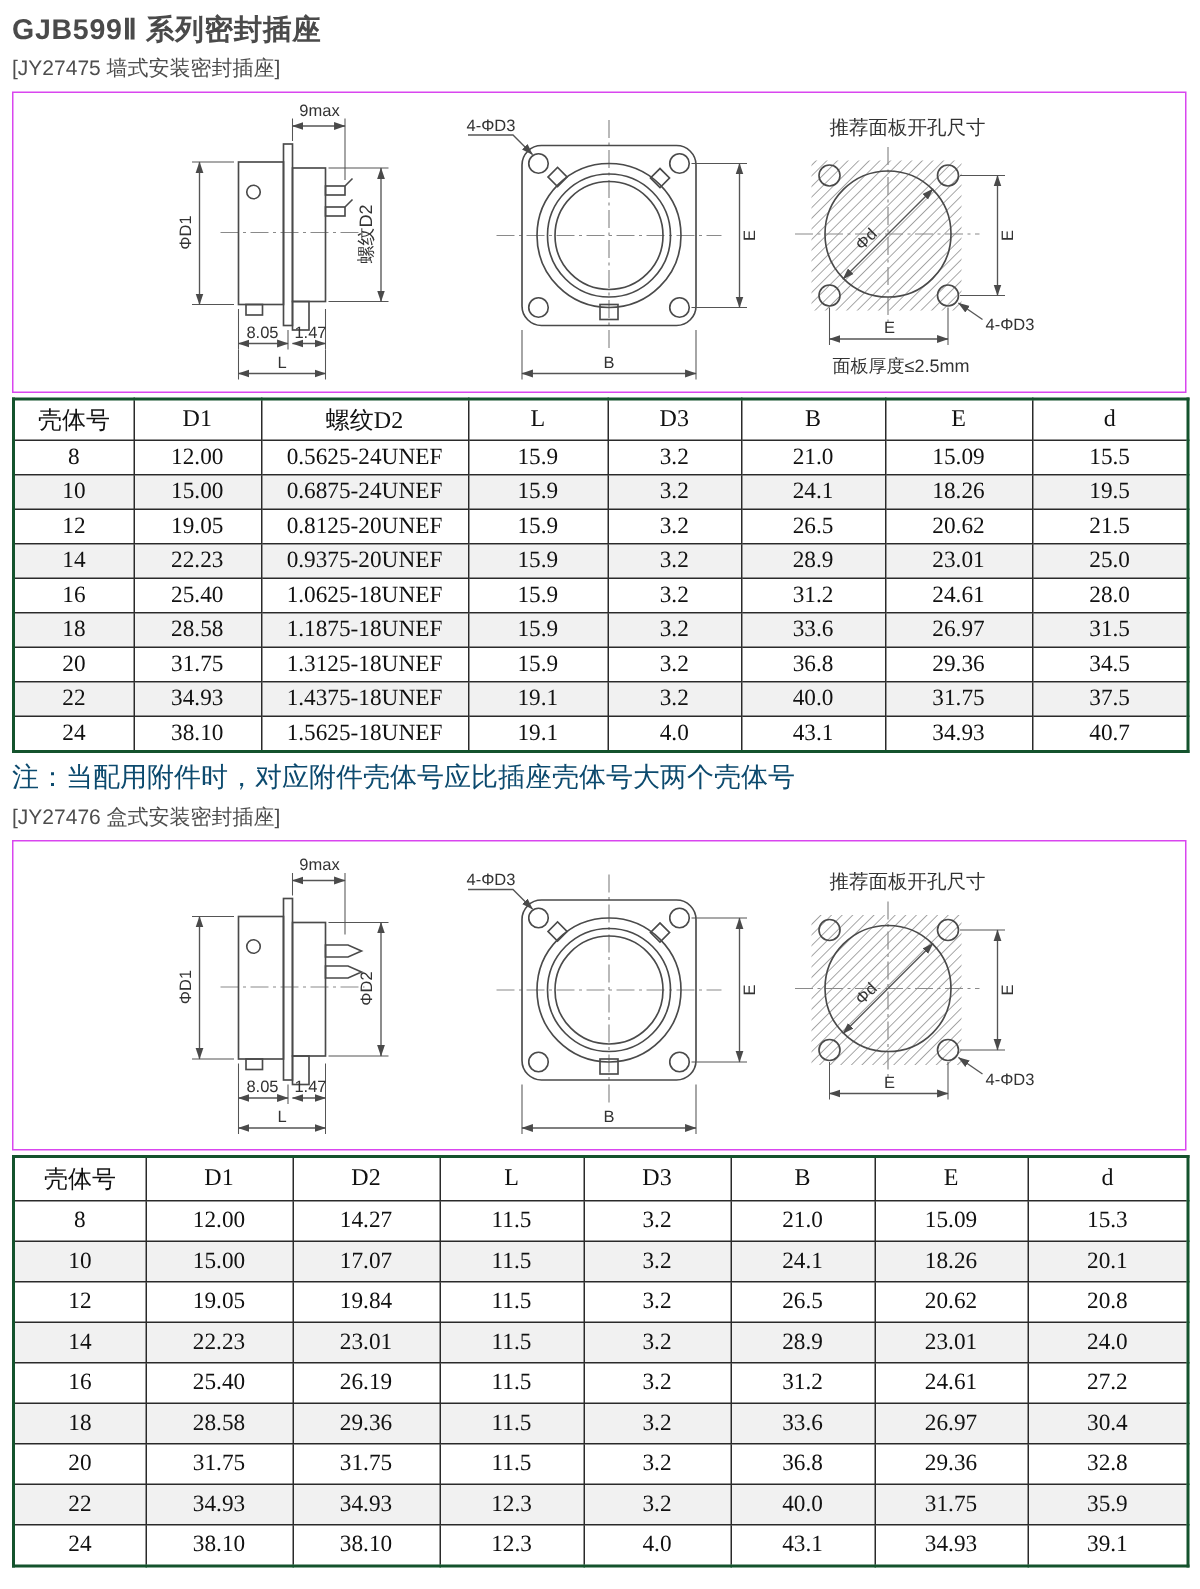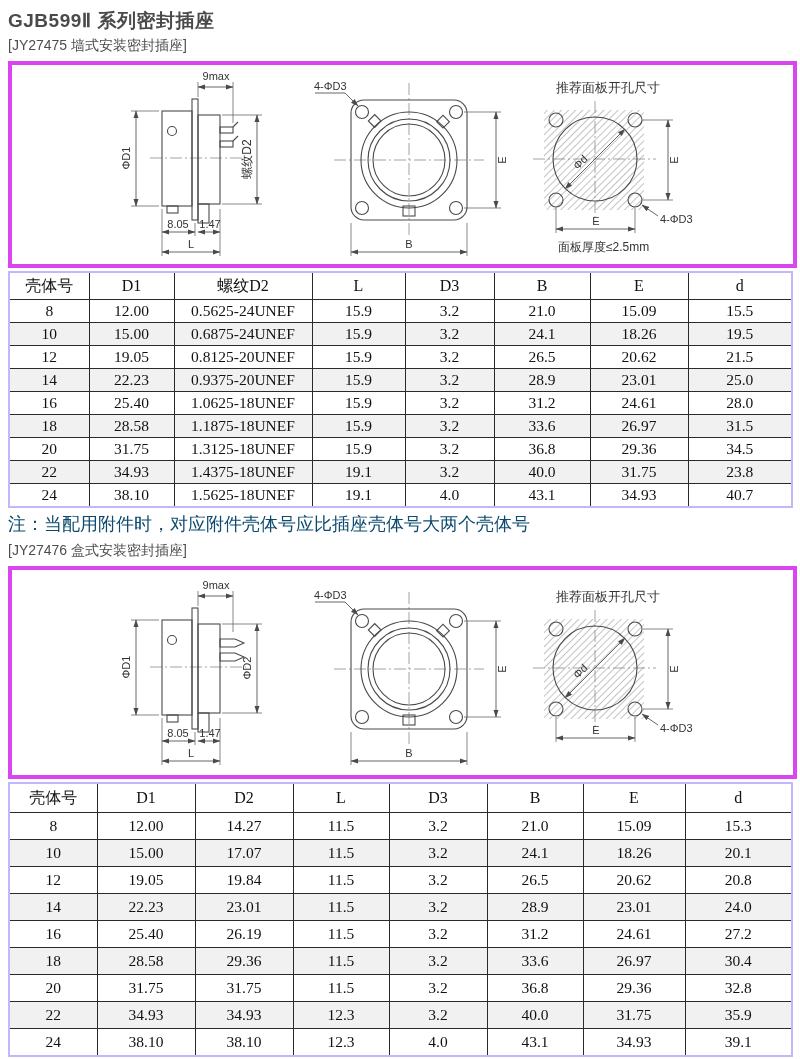--- a/index.html
+++ b/index.html
@@ -1,24 +1,24 @@
 <!DOCTYPE html>
 <html><head>
 <meta charset="utf-8">
 <style>
   html,body{margin:0;padding:0;background:#fff;}
   body{width:800px;height:1059px;font-family:"Liberation Sans",sans-serif;color:#1a1a1a;overflow:hidden;}
   .page{padding:8px 8px 0 8px;width:784px;}
   .title{font-size:19px;font-weight:bold;color:#4a4a4a;margin:2px 0 0 0;line-height:22px;letter-spacing:.5px;}
   .sec-label{font-size:14px;color:#4d4d4d;margin:3px 0 5px 0;line-height:21px;}
-  .figbox{width:781px;border:4px solid #d946ef;background:#fff;}
+  .figbox{width:781px;border:1px solid #d946ef;background:#fff;}
   .figbox svg{display:block;}
   table{border-collapse:collapse;width:783px;table-layout:fixed;text-align:center;
         font-family:"Liberation Serif",serif;font-size:16px;color:#111;margin-top:3px;
-        border:2px solid #c4b5fd;}
+        border:2px solid #14532d;}
   th,td{border:1px solid #2a2a2a;padding:0;font-weight:normal;overflow:hidden;white-space:nowrap;}
   .t1 th{height:26px;} .t1 td{height:22px;font-size:15.5px;}
   .t2 th{height:28px;} .t2 td{height:26px;font-size:15.5px;}
   tbody tr:nth-child(even){background:#f1f1f1;}
   .note{font-size:18px;color:#0c4a6e;margin:7px 0 6px 0;line-height:19px;}
   .svgtxt{font-family:"Liberation Sans",sans-serif;font-size:11px;fill:#333;}
   .cjk{font-size:12px;}
   .drawtitle{font-size:13px;fill:#333;}
   .shape{stroke:#4a4a4a;stroke-width:1.1;fill:none;}
   .dim{stroke:#555;stroke-width:.9;fill:none;}
@@ -240,21 +240,21 @@
           <td>34.5</td>
         </tr>
         <tr>
           <td>22</td>
           <td>34.93</td>
           <td>1.4375-18UNEF</td>
           <td>19.1</td>
           <td>3.2</td>
           <td>40.0</td>
           <td>31.75</td>
-          <td>23.8</td>
+          <td>37.5</td>
         </tr>
         <tr>
           <td>24</td>
           <td>38.10</td>
           <td>1.5625-18UNEF</td>
           <td>19.1</td>
           <td>4.0</td>
           <td>43.1</td>
           <td>34.93</td>
           <td>40.7</td>

